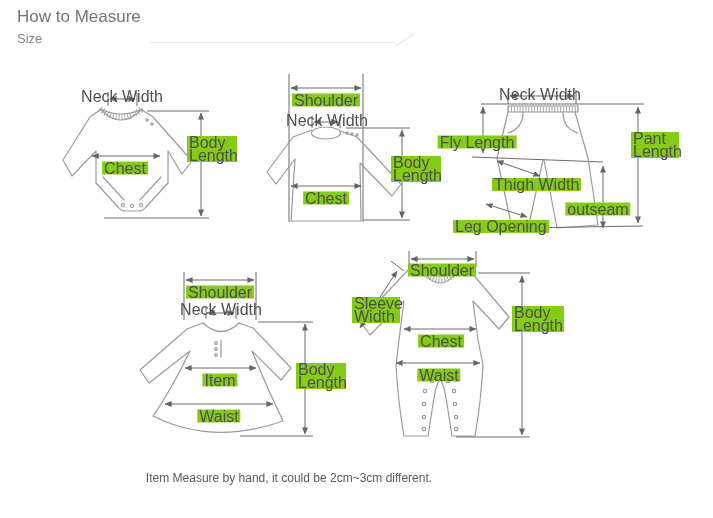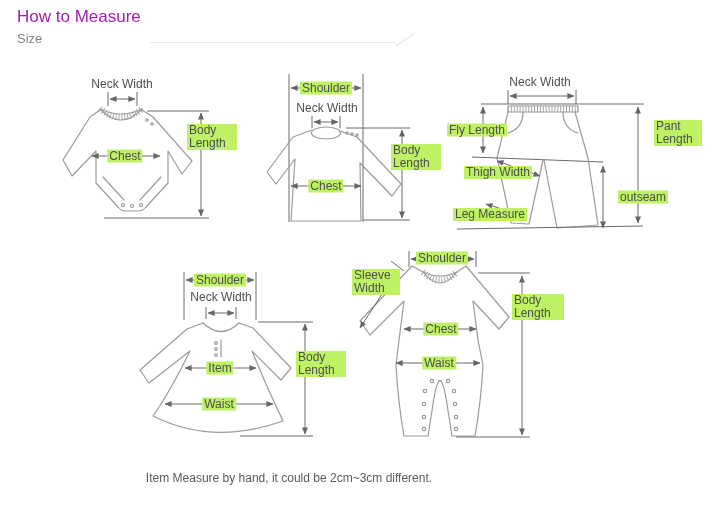--- a/index.html
+++ b/index.html
@@ -1,23 +1,23 @@
 <!DOCTYPE html>
 <html><head>
 <meta charset="utf-8">
 <style>
   html,body{margin:0;padding:0;background:#fff;}
   .canvas{position:relative;width:713px;height:518px;background:#fff;overflow:hidden;
           font-family:"Liberation Sans","DejaVu Sans",sans-serif;}
-  .title{position:absolute;left:17px;top:7px;font-size:17px;color:#a21caf;}
+  .title{position:absolute;left:17px;top:7px;font-size:17px;color:#737373;}
   .subtitle{position:absolute;left:17px;top:31px;font-size:13px;color:#868686;}
   .art{position:absolute;left:0;top:0;}
-  .lbl{position:absolute;font-size:12px;color:#4e4e4e;line-height:13px;}
+  .lbl{position:absolute;font-size:16px;color:#4e4e4e;line-height:13px;margin-top:12px;}
   .ctr{transform:translate(-50%,-50%);white-space:nowrap;}
-  .bg{background:#bef264;padding:0 2px;}
+  .bg{background:#84cc16;padding:0 2px;}
   .note{position:absolute;left:0;top:471px;width:578px;text-align:center;
         font-size:12px;color:#5a5a5a;}
   svg .g{stroke:#9b9b9b;fill:none;stroke-width:1.2;stroke-linecap:round;stroke-linejoin:round;}
   svg .rib{stroke:#a9a9a9;fill:none;stroke-width:6.5;stroke-dasharray:1 1.9;}
   svg .m{stroke:#6a6a6a;fill:none;stroke-width:1;}
   svg .faint{stroke:#e9e9e9;fill:none;stroke-width:1;}
 </style>
 </head>
 <body>
 
@@ -158,31 +158,31 @@
   <div class="lbl ctr bg" style="left:125px;top:156px">Chest</div>
   <div class="lbl bg" style="left:187px;top:124px;width:46px">Body Length</div>
 
   <div class="lbl ctr bg" style="left:326px;top:88px">Shoulder</div>
   <div class="lbl ctr" style="left:327px;top:108px">Neck Width</div>
   <div class="lbl ctr bg" style="left:326px;top:186px">Chest</div>
   <div class="lbl bg" style="left:391px;top:144px;width:46px">Body Length</div>
 
   <div class="lbl ctr" style="left:540px;top:82px">Neck Width</div>
   <div class="lbl ctr bg" style="left:477px;top:130px;text-align:center">Fly Length</div>
-  <div class="lbl bg" style="left:464px;top:166px">Thigh Width</div>
-  <div class="lbl bg" style="left:453px;top:208px">Leg Measure</div>
-  <div class="lbl ctr bg" style="left:643px;top:197px">outseam</div>
-  <div class="lbl bg" style="left:654px;top:120px;width:44px">Pant Length</div>
+  <div class="lbl bg" style="left:492px;top:166px">Thigh Width</div>
+  <div class="lbl bg" style="left:453px;top:208px">Leg Opening</div>
+  <div class="lbl ctr bg" style="left:598px;top:197px">outseam</div>
+  <div class="lbl bg" style="left:631px;top:120px;width:44px">Pant Length</div>
 
   <div class="lbl ctr bg" style="left:220px;top:280px">Shoulder</div>
   <div class="lbl ctr" style="left:221px;top:297px">Neck Width</div>
   <div class="lbl ctr bg" style="left:220px;top:368px">Item</div>
   <div class="lbl ctr bg" style="left:219px;top:404px">Waist</div>
   <div class="lbl bg" style="left:296px;top:351px;width:46px">Body Length</div>
 
   <div class="lbl ctr bg" style="left:442px;top:258px">Shoulder</div>
-  <div class="lbl bg" style="left:352px;top:269px;width:44px">Sleeve Width</div>
+  <div class="lbl bg" style="left:352px;top:285px;width:44px">Sleeve Width</div>
   <div class="lbl ctr bg" style="left:441px;top:329px">Chest</div>
   <div class="lbl ctr bg" style="left:439px;top:363px">Waist</div>
   <div class="lbl bg" style="left:512px;top:294px;width:48px">Body Length</div>
 
   <div class="note">Item Measure by hand, it could be 2cm~3cm different.</div>
 </div>
 
 </body></html>

